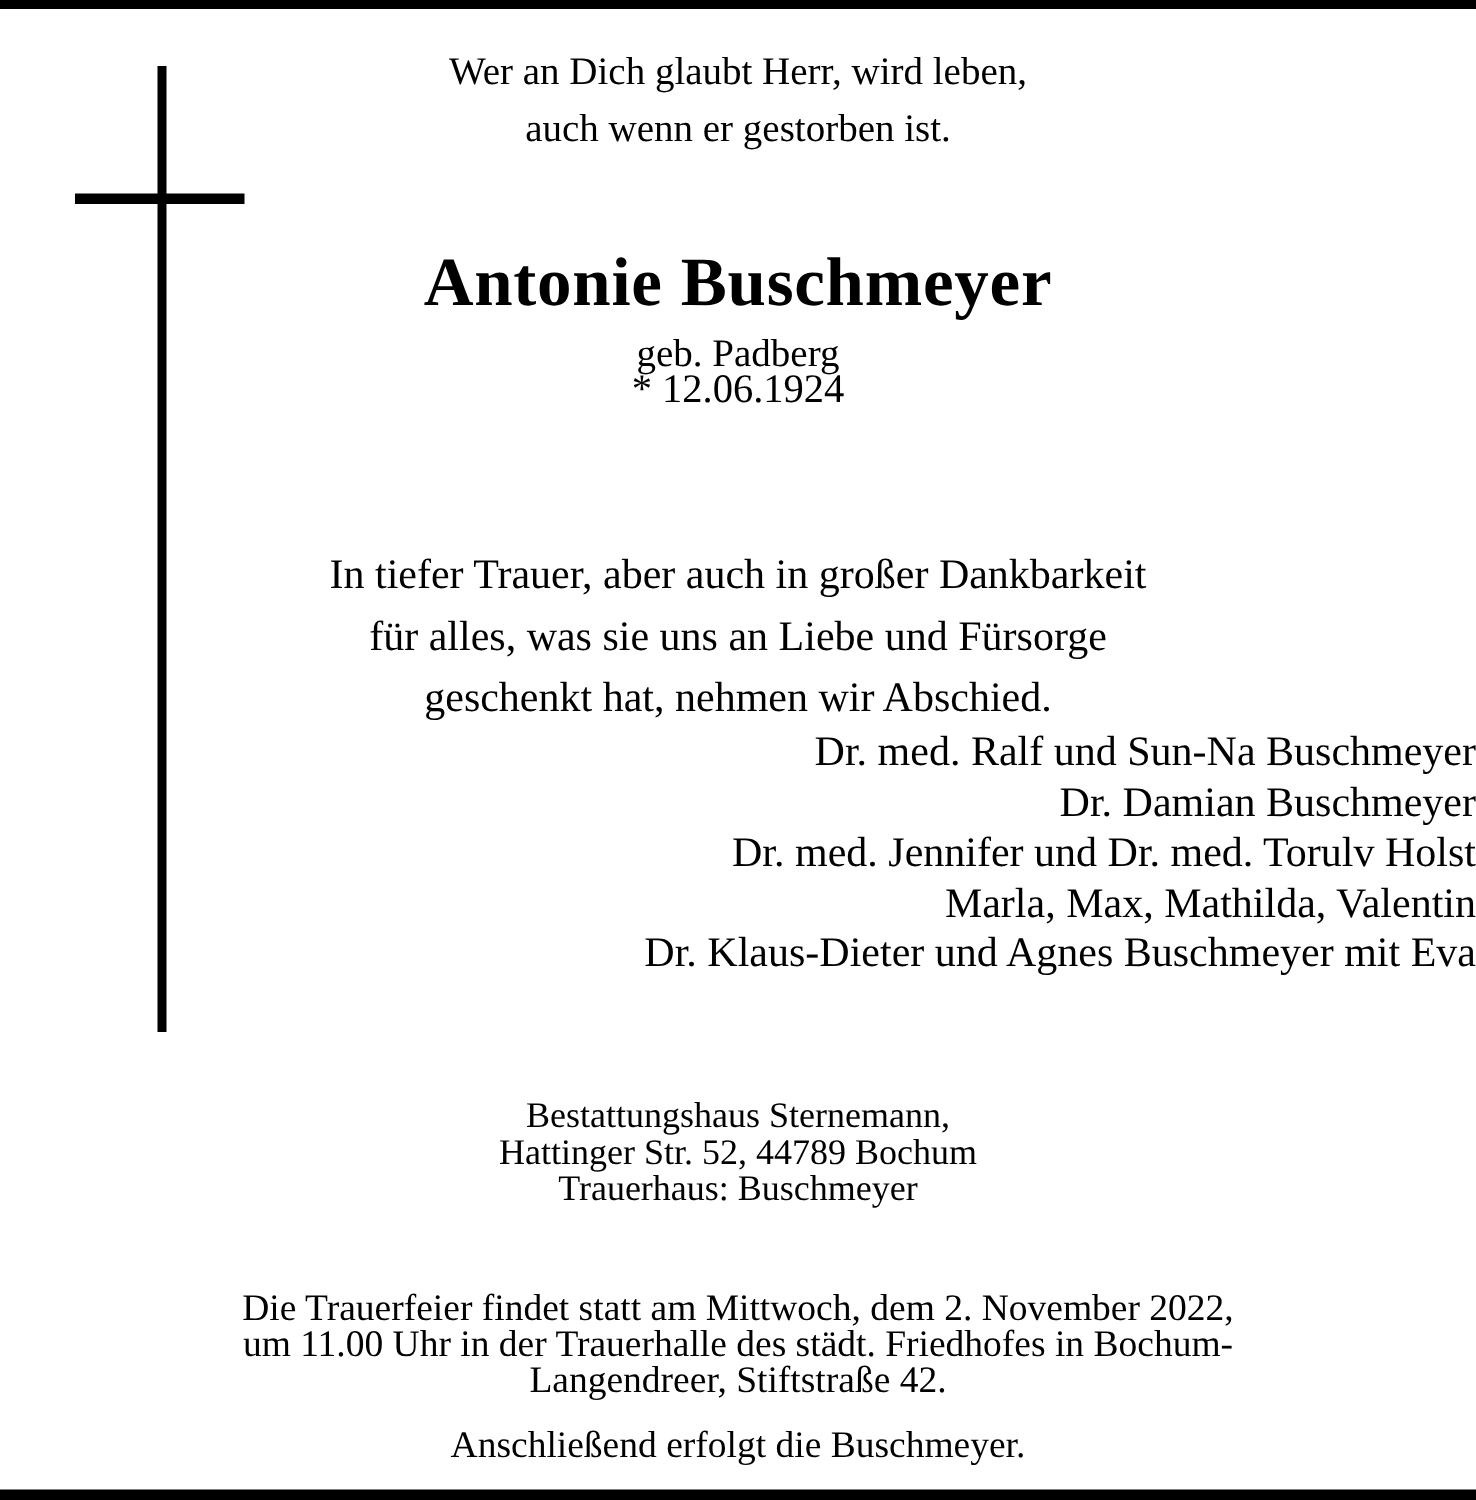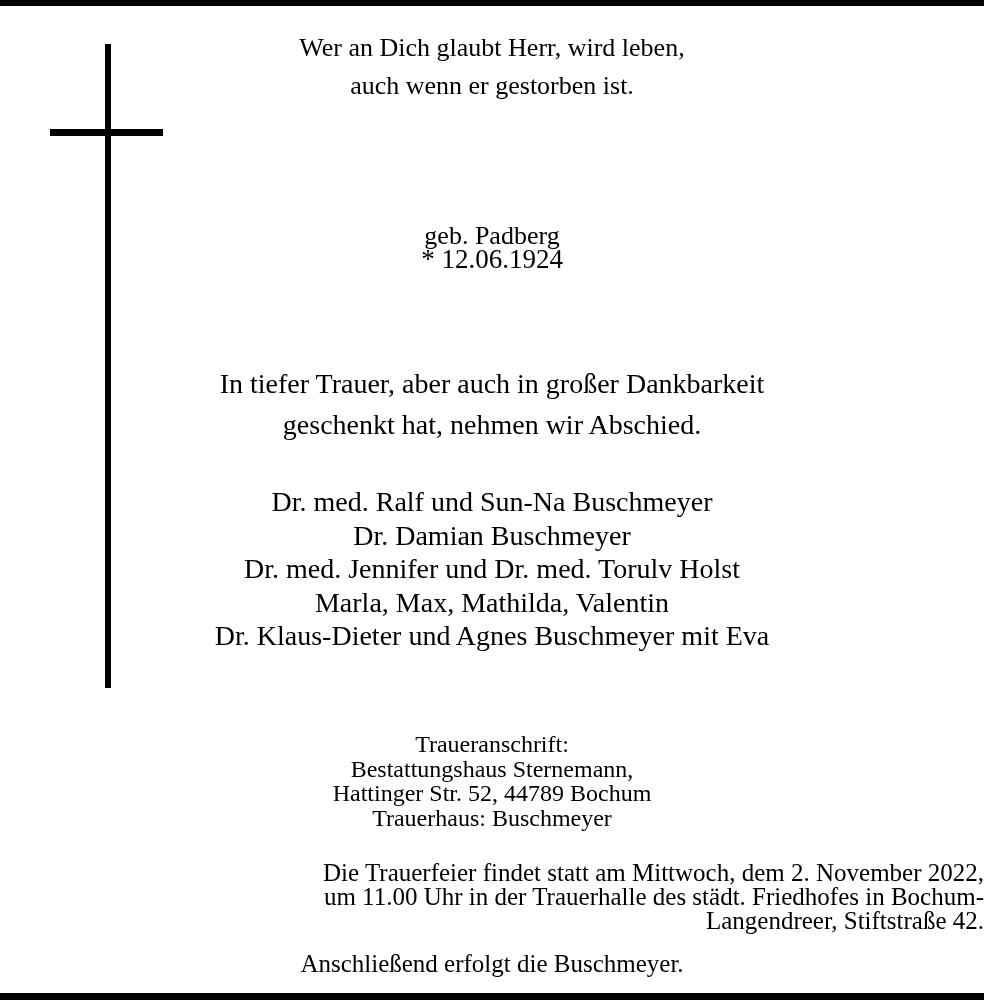--- a/index.html
+++ b/index.html
@@ -52,64 +52,65 @@
   }
 
   .epigraph   { top: 29px;  font-size: 26px; line-height: 38px; }
   .name       { top: 162px; font-size: 46px; line-height: 52px; font-weight: bold; letter-spacing: 0.5px; }
   .maiden     { top: 221px; font-size: 26px; line-height: 30px; }
   .dates      {
     top: 243px; font-size: 27px; line-height: 32px;
     display: flex; justify-content: center; gap: 172px;
   }
   .tribute    { top: 347px; font-size: 28px; line-height: 41px; margin-top: 16px; }
-  .mourners   { top: 485px; font-size: 28px; line-height: 33.6px; }
+  .mourners   { top: 485px; font-size: 28px; line-height: 33.6px; text-align: right; }
   .address    { top: 732px; font-size: 24px; line-height: 24.7px; }
-  .service    { top: 861px; font-size: 25px; line-height: 24px; text-align: right; }
+  .service    { top: 861px; font-size: 25px; line-height: 24px; }
   .closing    { top: 949px; font-size: 25px; line-height: 30px; }
 </style>
 </head>
 <body>
 
 <div class="page">
 
   <div class="rule rule-top"></div>
 
   <div class="cross">
     <div class="cross-v"></div>
     <div class="cross-h"></div>
   </div>
 
   <div class="block epigraph">
     <div>Wer an Dich glaubt Herr, wird leben,</div>
     <div>auch wenn er gestorben ist.</div>
   </div>
 
+  <div class="block name">Antonie Buschmeyer</div>
 
   <div class="block maiden">geb. Padberg</div>
 
   <div class="block dates">
     <span>* 12.06.1924</span>
   </div>
 
   <div class="block tribute">
     <div>In tiefer Trauer, aber auch in großer Dankbarkeit</div>
+    <div>für alles, was sie uns an Liebe und Fürsorge</div>
     <div>geschenkt hat, nehmen wir Abschied.</div>
   </div>
 
   <div class="block mourners">
     <div>Dr. med. Ralf und Sun-Na Buschmeyer</div>
     <div>Dr. Damian Buschmeyer</div>
     <div>Dr. med. Jennifer und Dr. med. Torulv Holst</div>
     <div>Marla, Max, Mathilda, Valentin</div>
     <div>Dr. Klaus-Dieter und Agnes Buschmeyer mit Eva</div>
   </div>
 
   <div class="block address">
-    <div>Traueranschrift:</div>
     <div>Bestattungshaus Sternemann,</div>
     <div>Hattinger Str. 52, 44789 Bochum</div>
     <div>Trauerhaus: Buschmeyer</div>
   </div>
 
   <div class="block service">
     <div>Die Trauerfeier findet statt am Mittwoch, dem 2. November 2022,</div>
     <div>um 11.00 Uhr in der Trauerhalle des städt. Friedhofes in Bochum-</div>
     <div>Langendreer, Stiftstraße 42.</div>
   </div>

